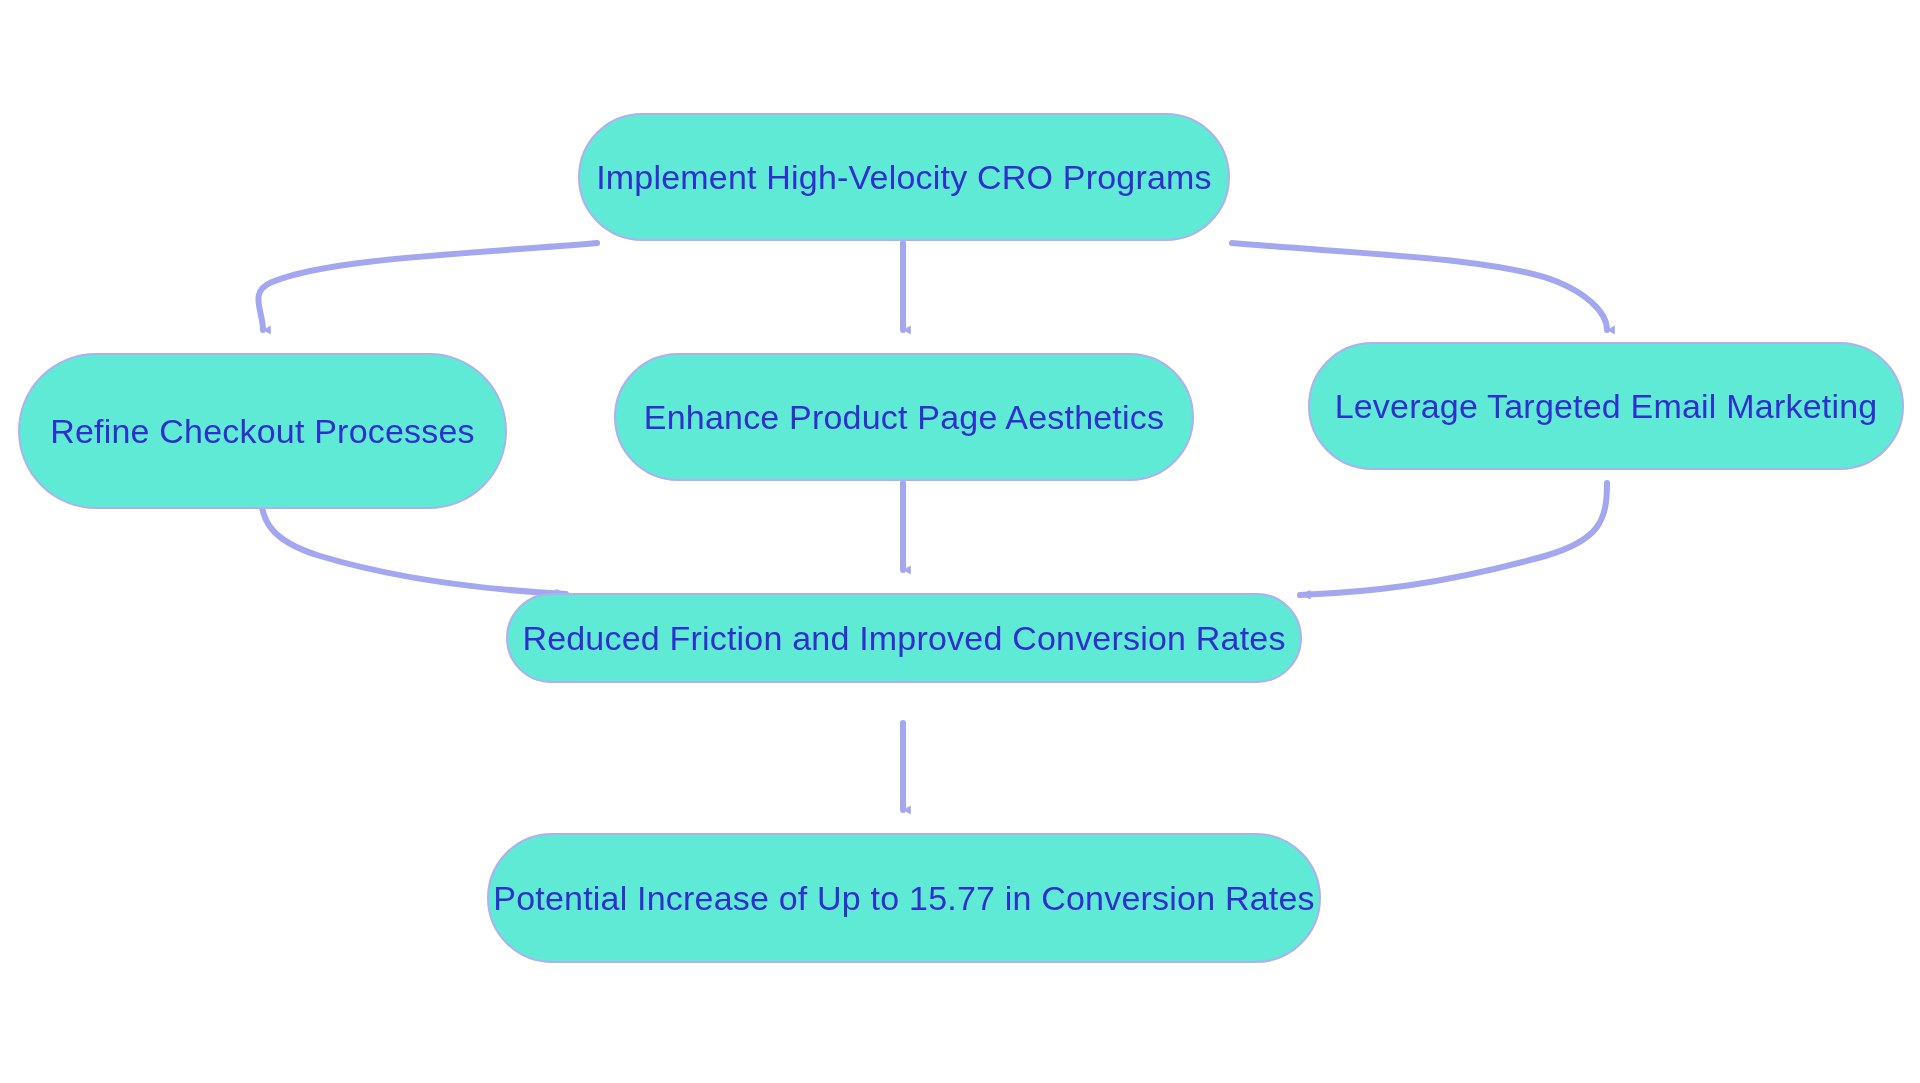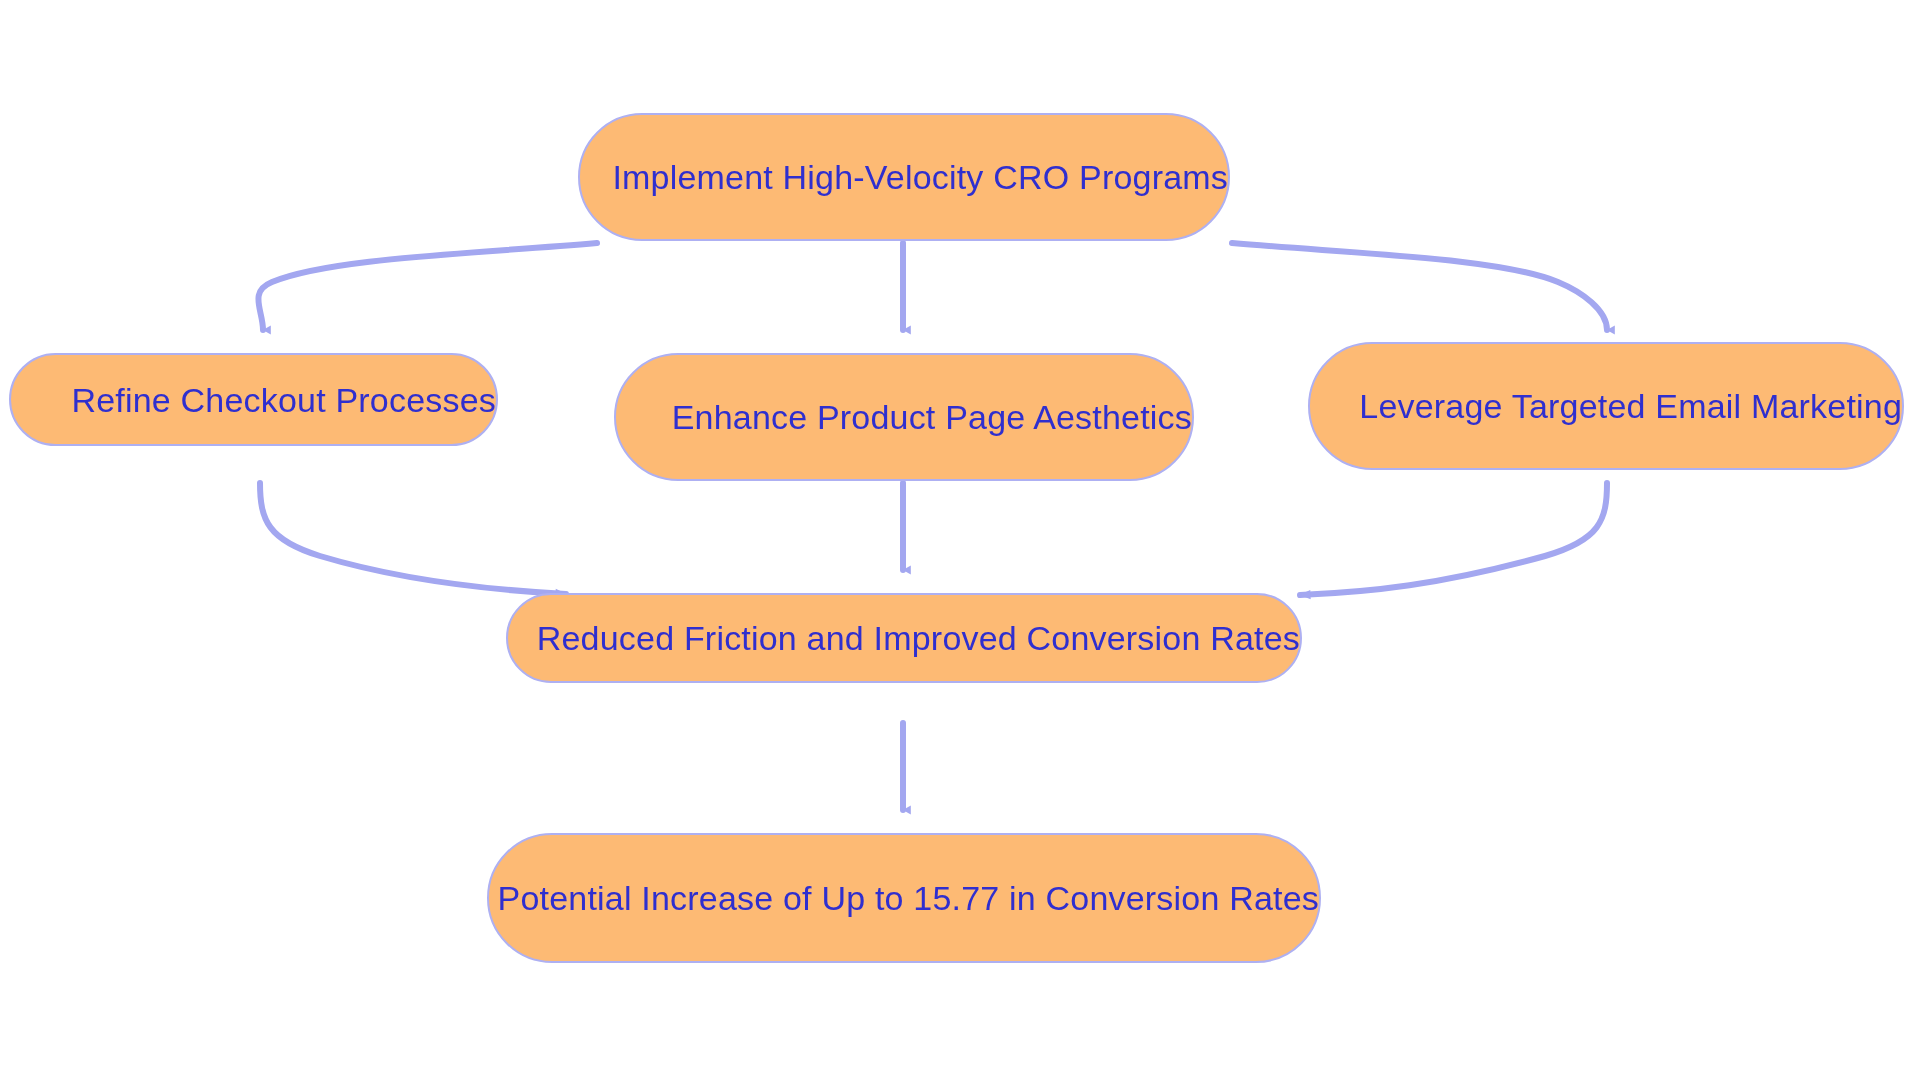--- a/index.html
+++ b/index.html
@@ -22,38 +22,38 @@
     left: 0;
     top: 0;
     width: 1920px;
     height: 1083px;
   }
   .node {
     position: absolute;
     box-sizing: border-box;
     display: flex;
     align-items: center;
-    justify-content: flex-end;
-    background: #fdba74;
+    justify-content: center;
+    background: #5eead4;
     border: 2px solid #aeb0f2;
     border-radius: 9999px;
     z-index: 2;
   }
   .node-label {
     color: #2f2fcf;
     font-family: "Liberation Sans", sans-serif;
     font-size: 34px;
     font-weight: 400;
     letter-spacing: 0.2px;
     white-space: nowrap;
     line-height: 1;
   }
   
   #node-root      { left: 578px;  top: 113px; width: 652px;  height: 128px; }
-  #node-checkout  { left: 9px;   top: 353px; width: 489px;  height: 93px; }
+  #node-checkout  { left: 18px;   top: 353px; width: 489px;  height: 156px; }
   #node-aesthetic { left: 614px;  top: 353px; width: 580px;  height: 128px; }
   #node-email     { left: 1308px; top: 342px; width: 596px;  height: 128px; }
   #node-reduced   { left: 506px;  top: 593px; width: 796px;  height: 90px; }
   #node-potential { left: 487px;  top: 833px; width: 834px;  height: 130px; }
 </style>
 </head>
 <body>
 
 <div id="canvas">
 

